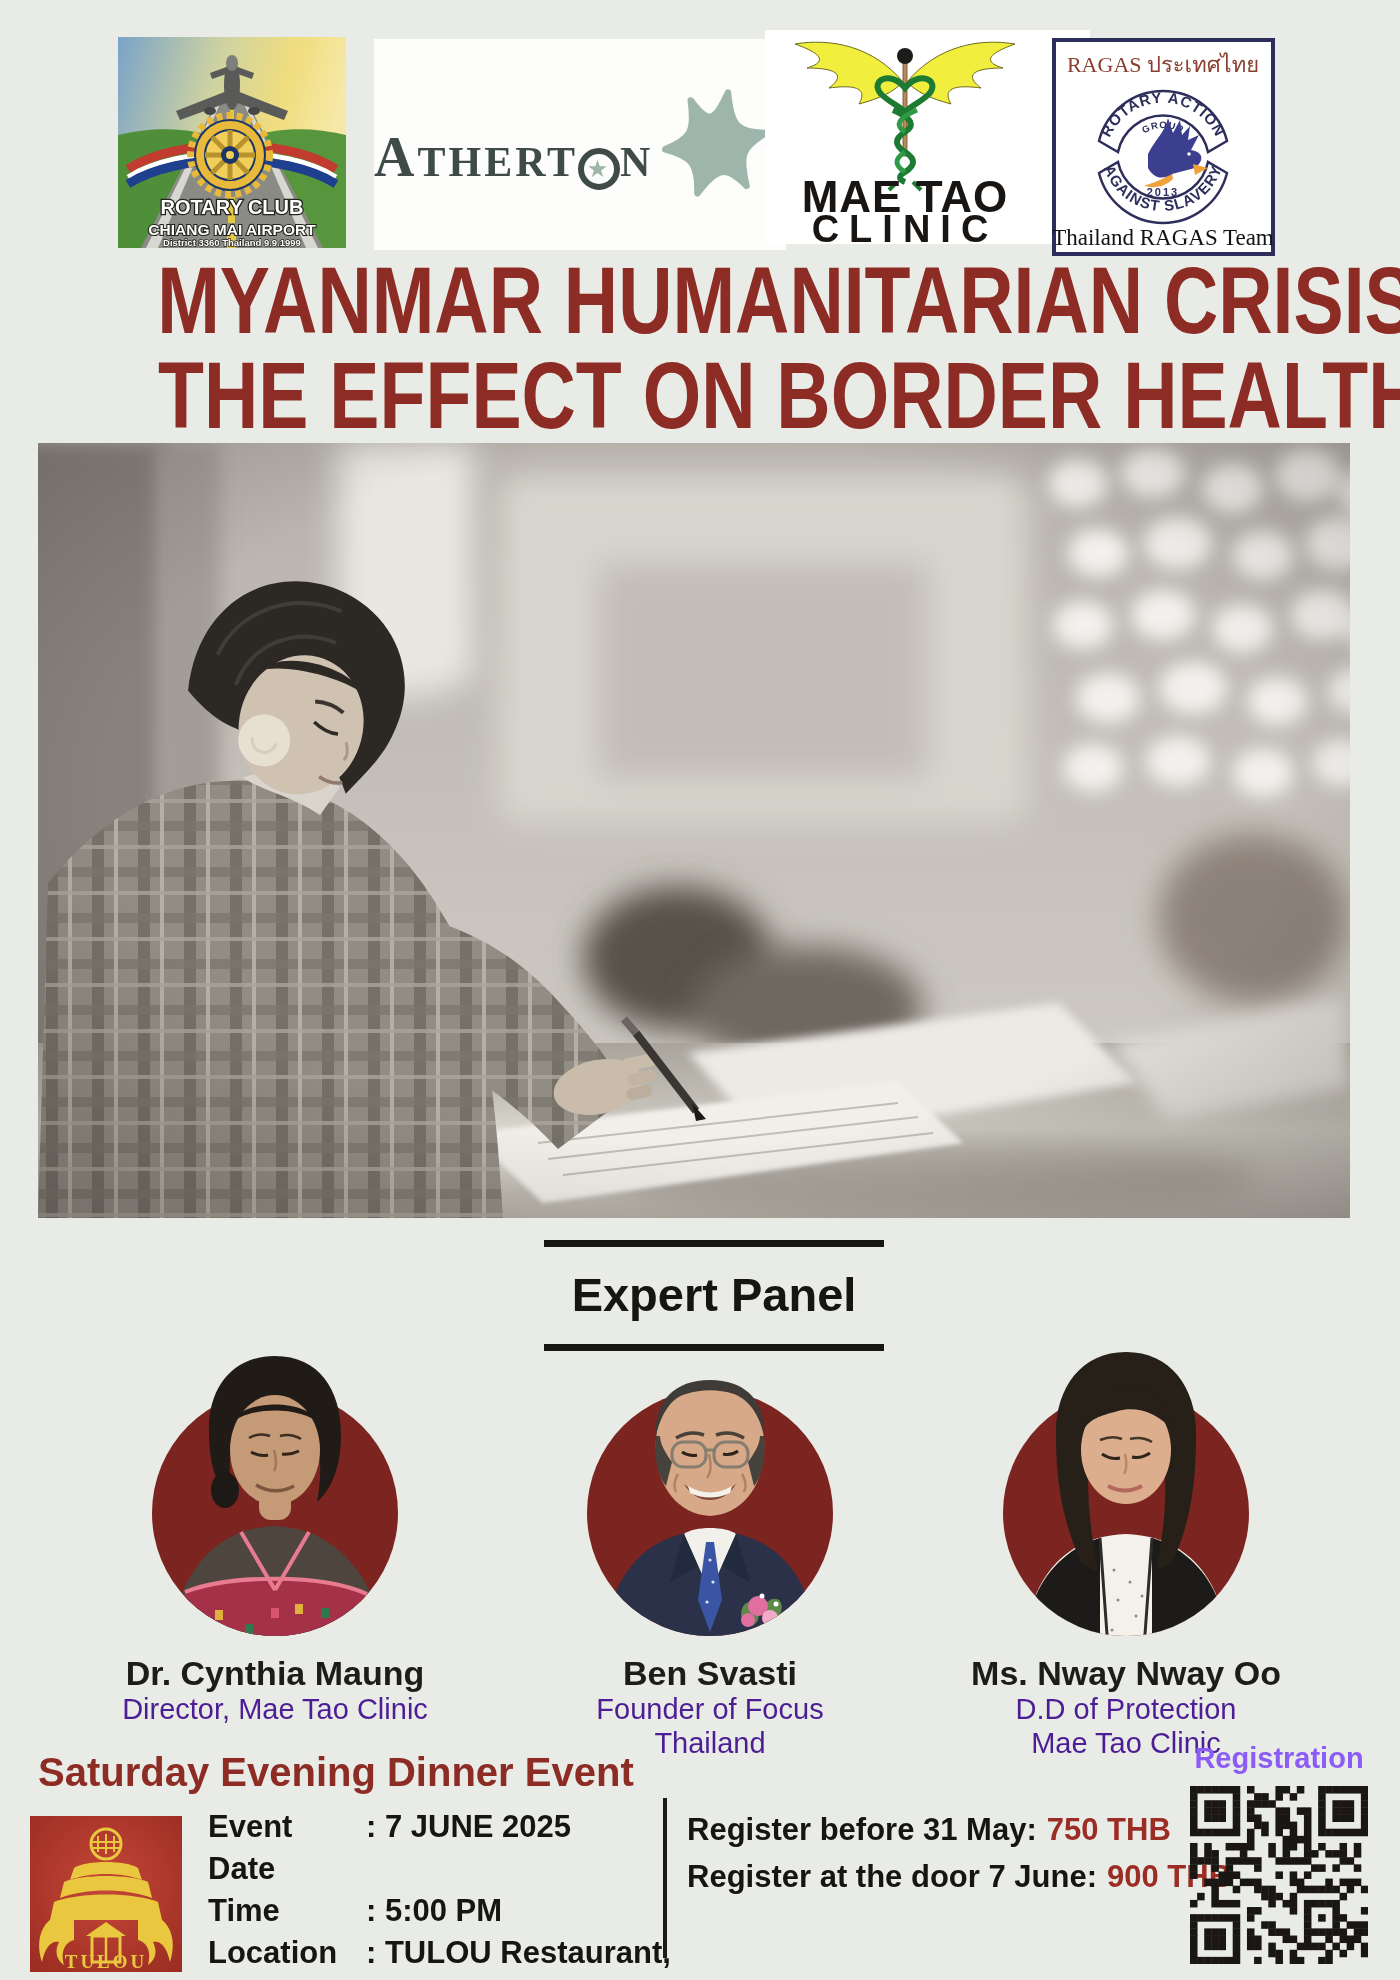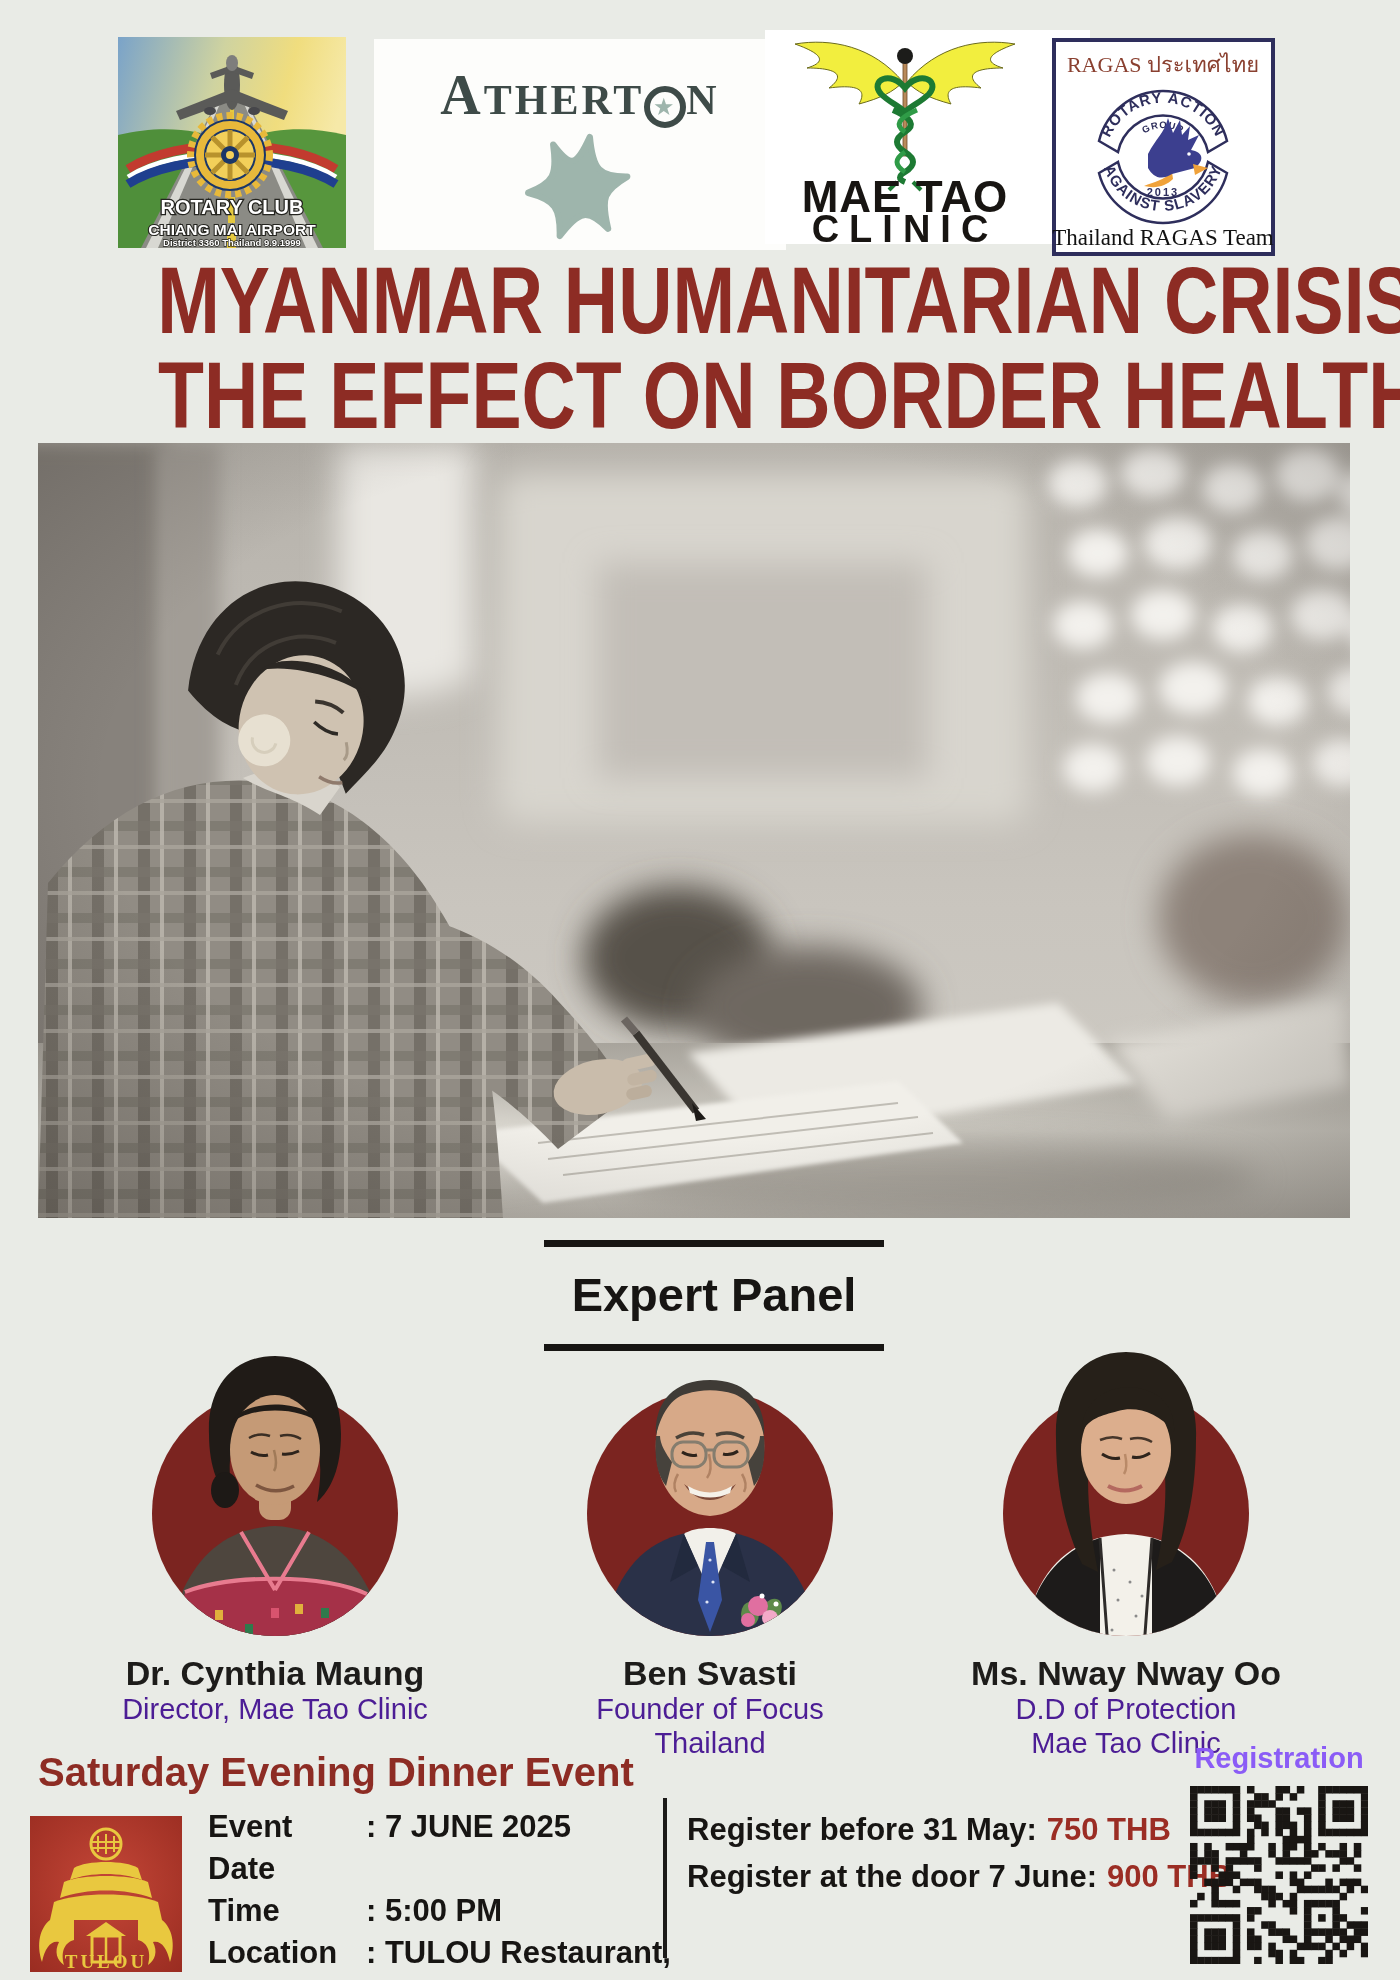--- a/index.html
+++ b/index.html
@@ -8,21 +8,21 @@
     background:#e9ebe6;
     font-family:"Liberation Sans", sans-serif;
     color:#1d1c1a;
   }
   .abs{position:absolute;}
 
   
   .logo-box{position:absolute;overflow:hidden;}
   .logo-rotary{left:118px;top:37px;width:264px;height:211px;}
   .logo-atherton{left:374px;top:39px;width:412px;height:211px;background:#fdfdfb;
-    display:flex;flex-direction:column;align-items:center;justify-content:flex-start;}
+    display:flex;flex-direction:row;align-items:center;justify-content:flex-start;}
   .ath-word{margin-top:28px;color:#3e4b48;font-family:"Liberation Serif", serif;
     font-weight:bold;letter-spacing:3px;white-space:nowrap;line-height:1;}
   .ath-a{font-size:56px;}
   .ath-mid{font-size:42px;}
   .ath-o{display:inline-block;width:30px;height:30px;border:6px solid #3e4b48;border-radius:50%;
     vertical-align:baseline;position:relative;top:1px;text-align:center;line-height:30px;
     font-size:24px;color:#9eb5ac;font-family:"DejaVu Sans", sans-serif;}
   .ath-n{font-size:42px;}
   .logo-maetao{left:765px;top:30px;width:325px;height:214px;background:#ffffff;}
   .logo-ragas{left:1052px;top:38px;width:223px;height:218px;background:#5eead4;}

